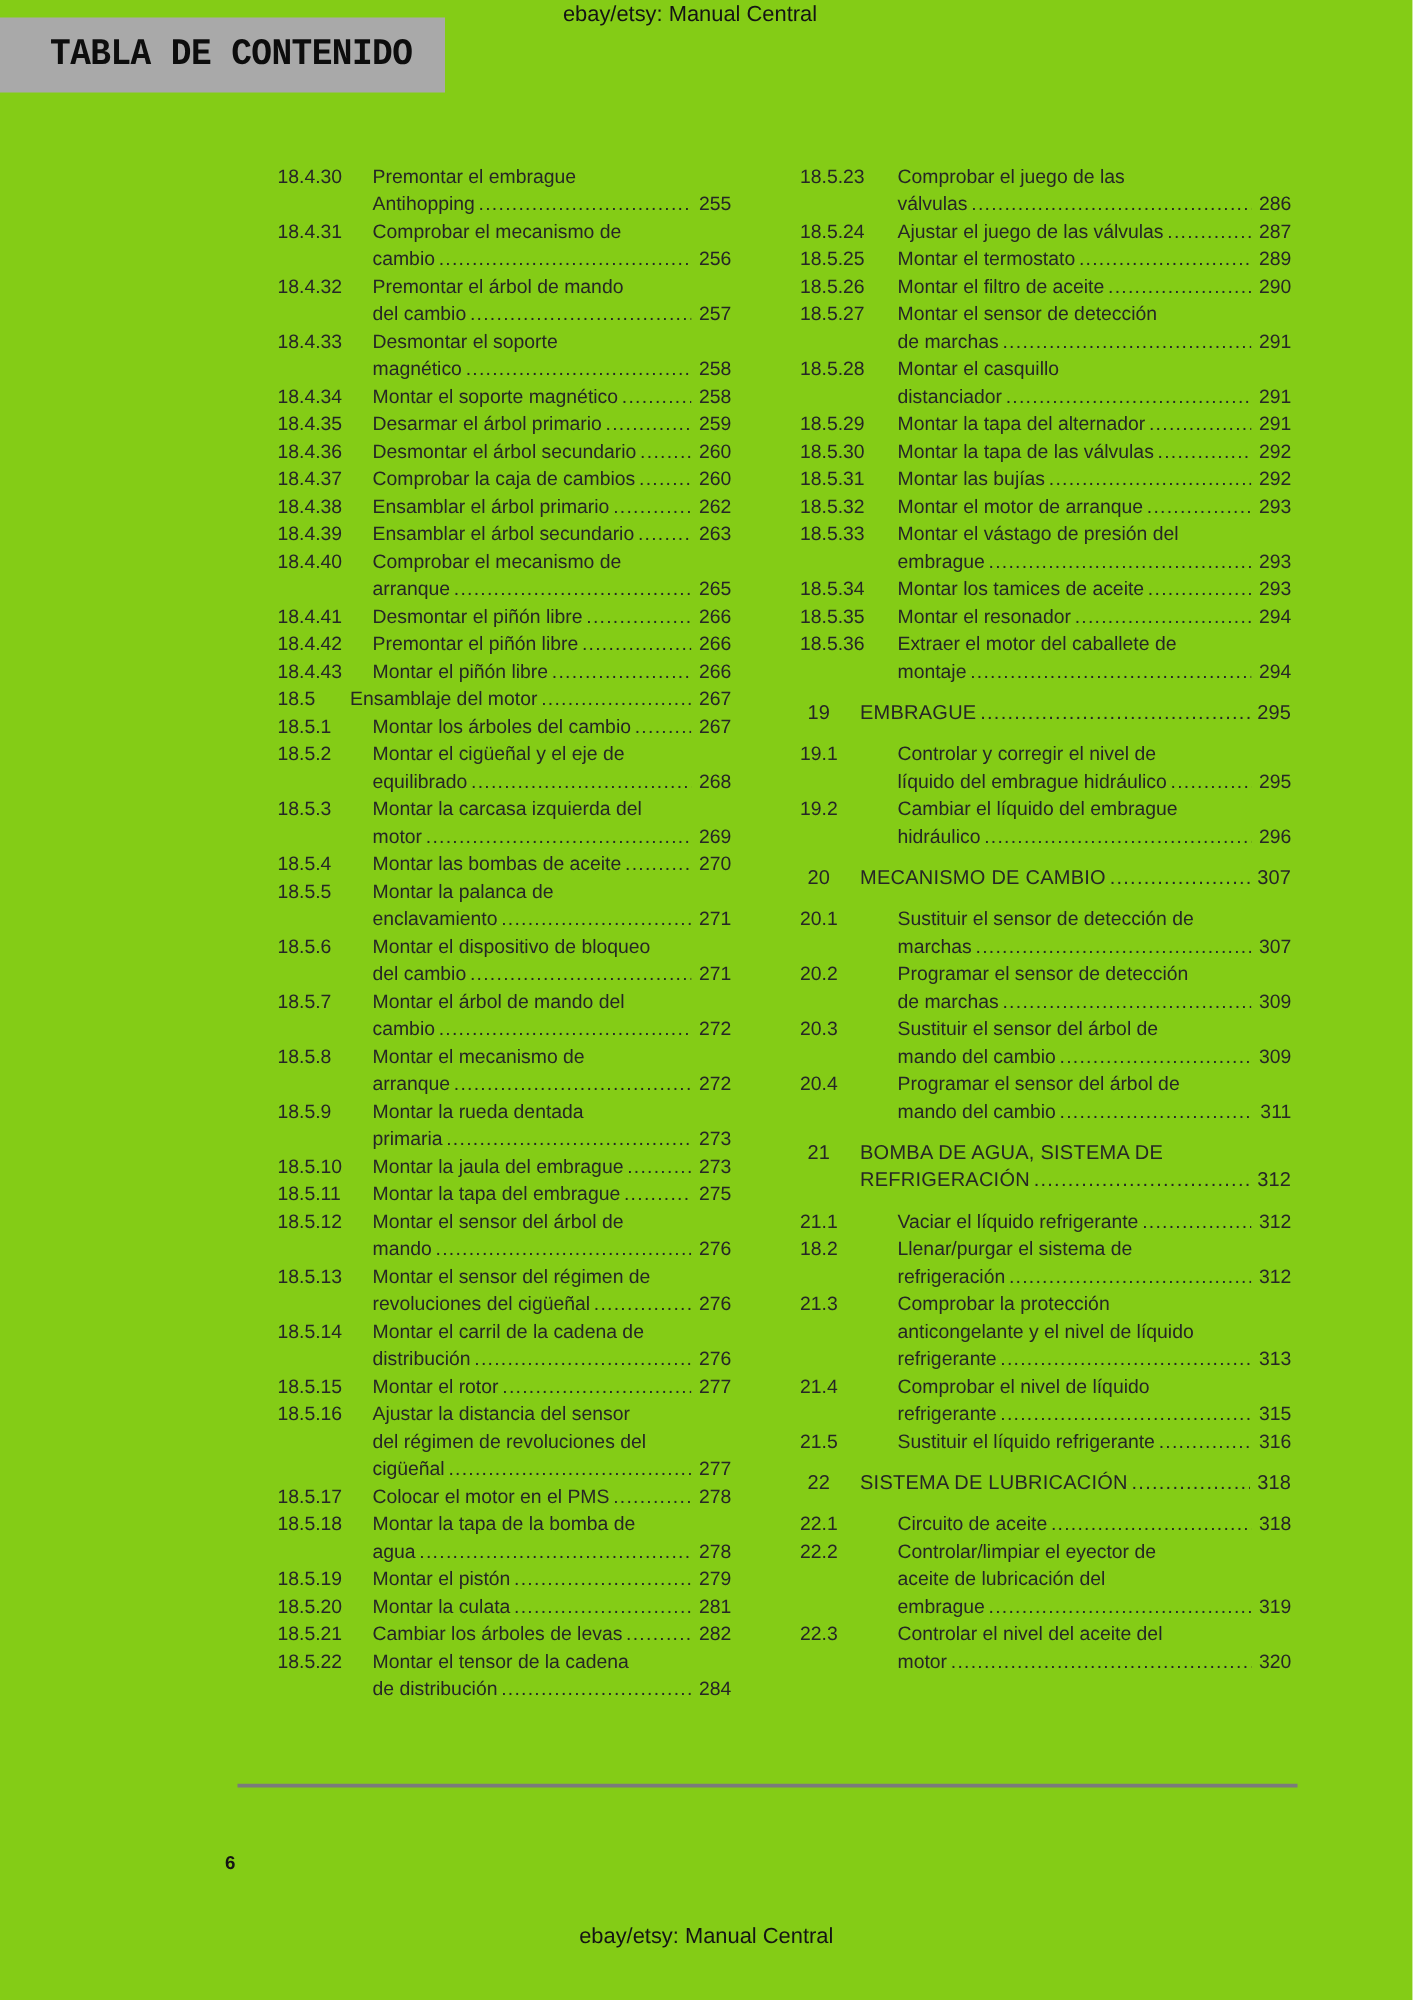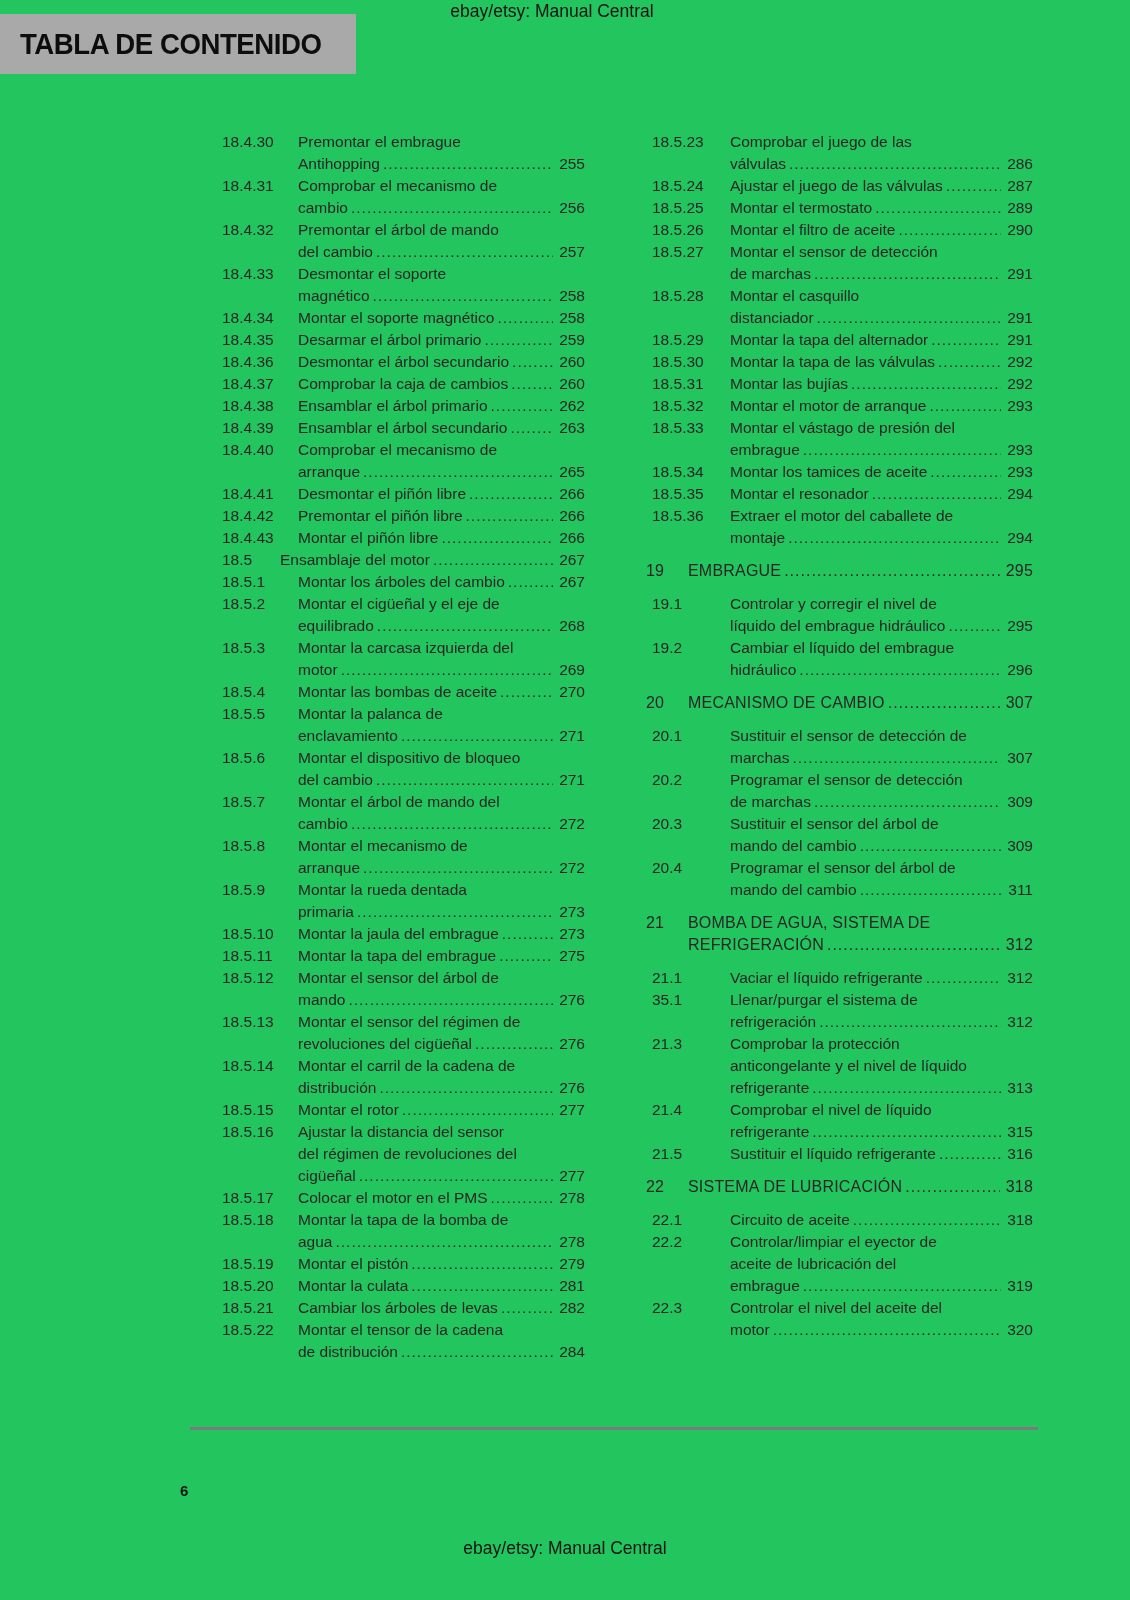--- a/index.html
+++ b/index.html
@@ -1,21 +1,21 @@
 <!DOCTYPE html>
 <html><head>
 <meta charset="utf-8">
 <style>
   * { margin: 0; padding: 0; box-sizing: border-box; }
   html, body { background: #ffffff; }
   .page {
     position: relative;
     width: 1130px;
     height: 1600px;
-    background: #22c55e;
+    background: #84cc16;
     font-family: "Liberation Sans", sans-serif;
     color: #262626;
     overflow: hidden;
   }
   .running-header {
     position: absolute;
     top: 1px;
     left: 0;
     width: 1104px;
     text-align: center;
@@ -25,21 +25,22 @@
   }
   .heading-box {
     position: absolute;
     left: 0;
     top: 14px;
     width: 356px;
     height: 60px;
     background: #a9a9a9;
     display: flex;
     align-items: center;
-    padding-left: 20px;
+    padding-left: 40px;
+    font-family: Liberation Mono, monospace;
   }
   .heading-box .heading-text {
     font-size: 30px;
     font-weight: 700;
     color: #0d0d0d;
     letter-spacing: -0.5px;
     transform: scaleX(0.92);
     transform-origin: left center;
     white-space: nowrap;
   }
@@ -72,21 +73,21 @@
   .entry .pg {
     flex: 0 0 auto;
     min-width: 28px;
     padding-left: 6px;
     text-align: right;
     white-space: nowrap;
   }
   
   .entry.section .num { flex-basis: 58px; }
   
-  .col-right .entry.sub { margin-left: 22px; }
+  .col-right .entry.sub { margin-left: 10px; }
   .col-right .entry.sub .num { flex-basis: 78px; }
   .col-right .entry.chapter { margin-left: 16px; margin-top: 11px; margin-bottom: 11px; }
   .col-right .entry.chapter .num { flex-basis: 42px; }
   .entry.chapter { font-size: 16px; letter-spacing: 0.2px; }
 
   .footer-rule {
     position: absolute;
     left: 190px;
     top: 1427px;
     width: 848px;
@@ -761,21 +762,21 @@
         <span class="num">21.1</span>
         <span class="body">
           <span class="line last">
             <span class="t">Vaciar el líquido refrigerante</span>
             <span class="dots"></span>
             <span class="pg">312</span>
           </span>
         </span>
       </div>
       <div class="entry sub">
-        <span class="num">35.1</span>
+        <span class="num">18.2</span>
         <span class="body">
           <span class="line">Llenar/purgar el sistema de</span>
           <span class="line last">
             <span class="t">refrigeración</span>
             <span class="dots"></span>
             <span class="pg">312</span>
           </span>
         </span>
       </div>
       <div class="entry sub">

